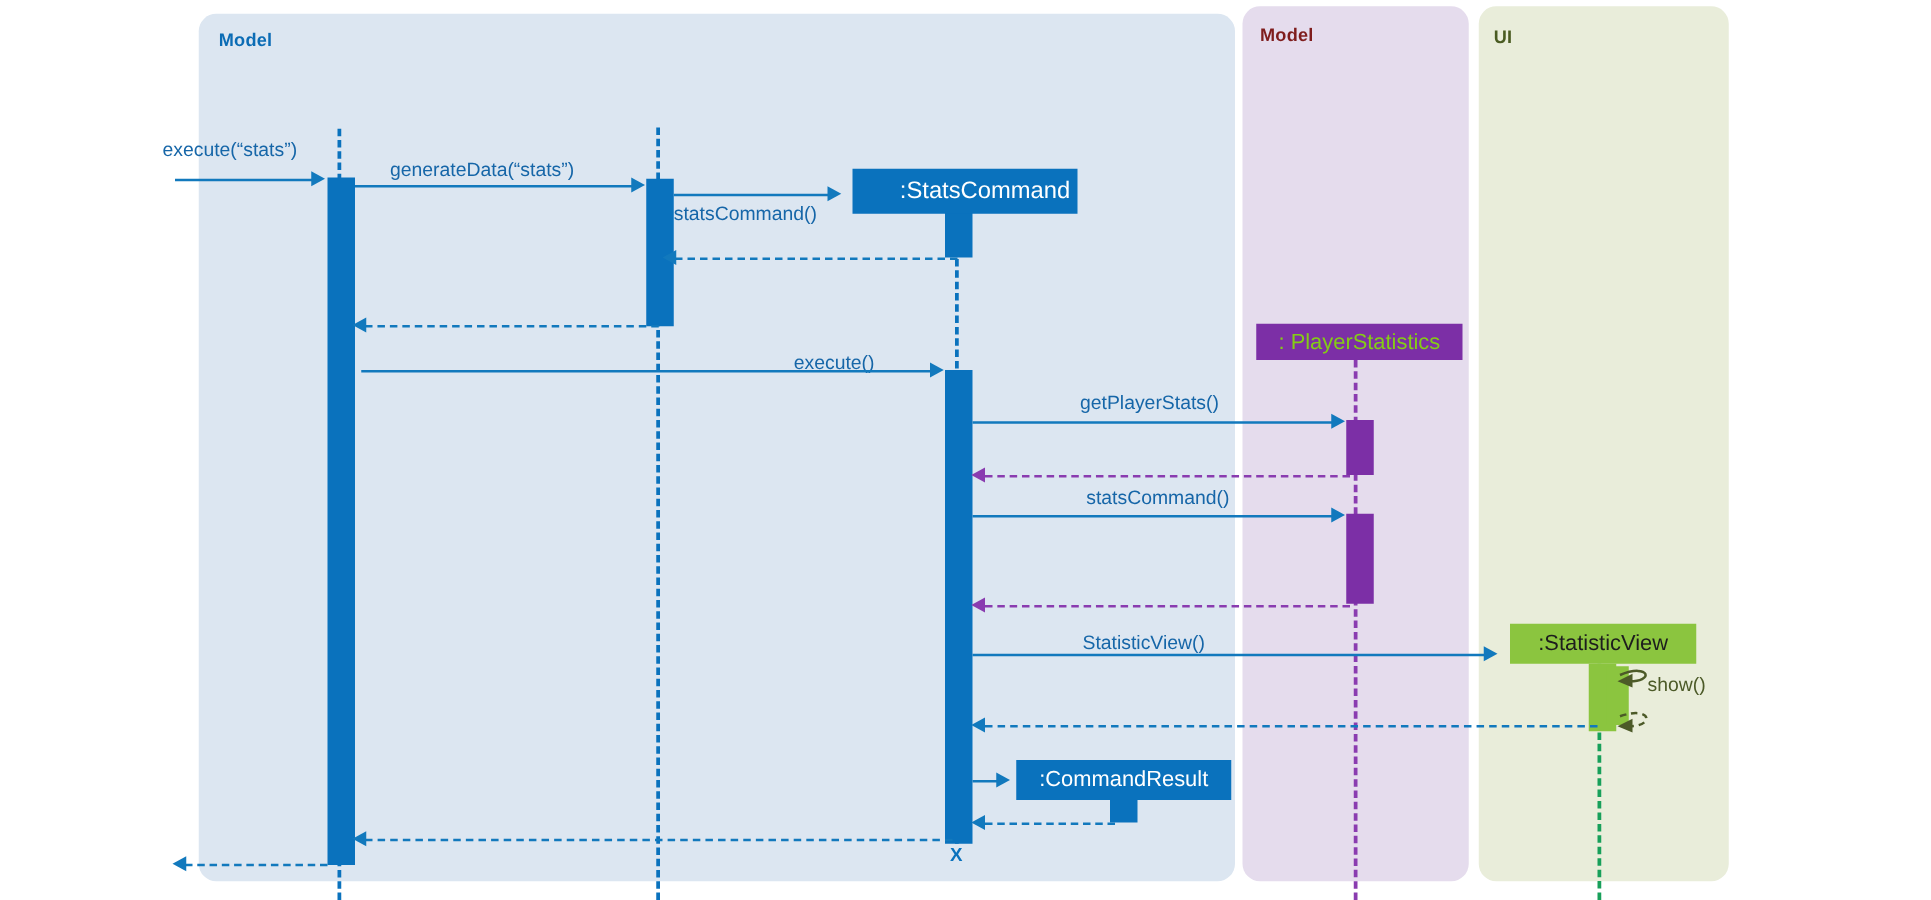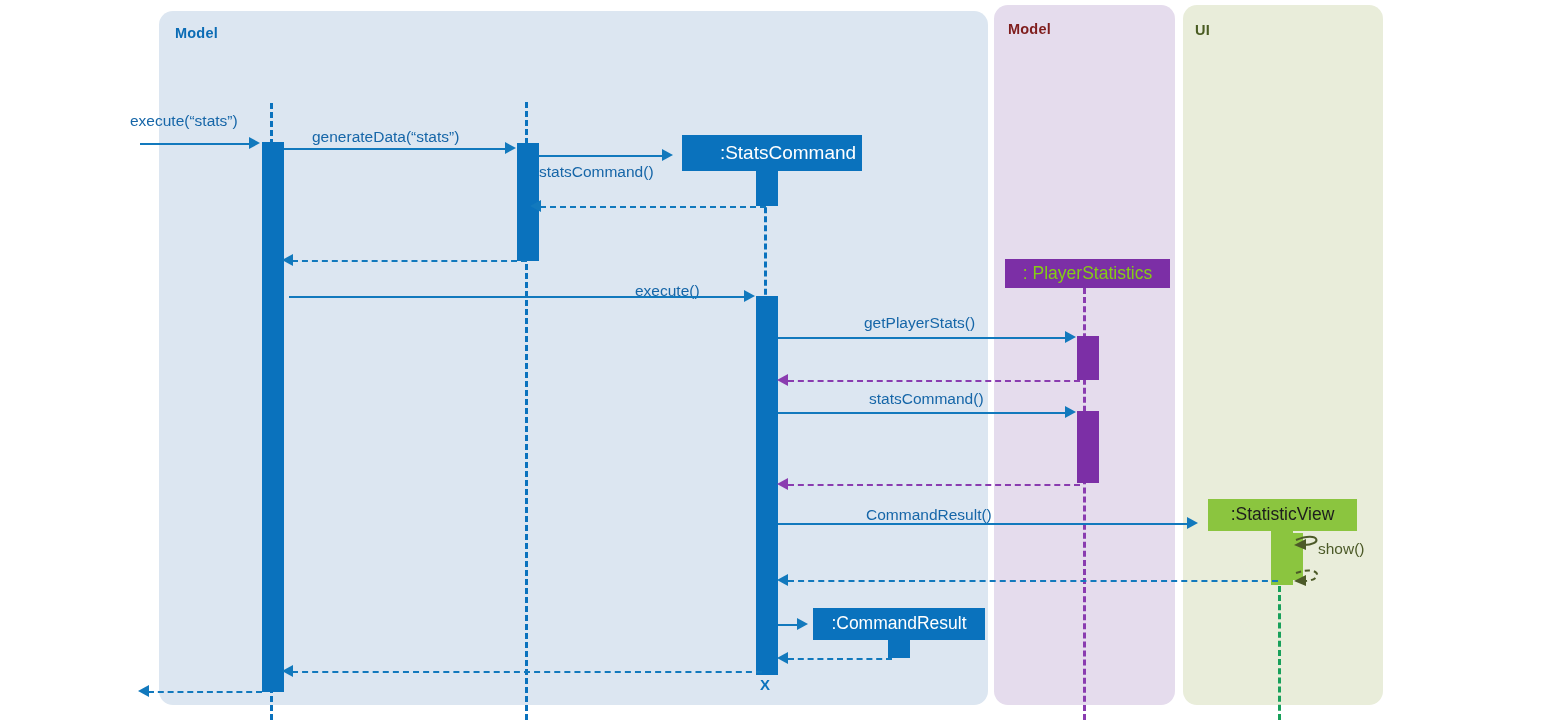--- a/index.html
+++ b/index.html
@@ -139,21 +139,21 @@
   <div class="msg dash m-purple" style="left:788px;top:380px;width:292px;"></div>
   <div class="arrow left-purple" style="left:777px;top:374px;"></div>
 
   <div class="mlabel" style="left:869px;top:390px;">statsCommand()</div>
   <div class="msg solid m-blue" style="left:778px;top:412px;width:288px;"></div>
   <div class="arrow right-blue" style="left:1065px;top:406px;"></div>
 
   <div class="msg dash m-purple" style="left:788px;top:484px;width:292px;"></div>
   <div class="arrow left-purple" style="left:777px;top:478px;"></div>
 
-  <div class="mlabel" style="left:866px;top:506px;">CommandResult()</div>
+  <div class="mlabel" style="left:866px;top:506px;">StatisticView()</div>
   <div class="msg solid m-blue" style="left:778px;top:523px;width:410px;"></div>
   <div class="arrow right-blue" style="left:1187px;top:517px;"></div>
 
   <svg class="selfloop" style="left:1290px;top:528px;" width="40" height="62" viewBox="0 0 40 62">
     <path d="M6 12 C 30 2, 34 18, 12 17" fill="none" stroke="#4c5a28" stroke-width="2"></path>
     <polygon points="16,11 4,17 16,22" fill="#4c5a28"></polygon>
     <path d="M6 45 C 32 36, 34 54, 12 53" fill="none" stroke="#4c5a28" stroke-width="2" stroke-dasharray="5,4"></path>
     <polygon points="16,47 4,53 16,58" fill="#4c5a28"></polygon>
   </svg>
   <div class="mlabel dark" style="left:1318px;top:540px;">show()</div>

